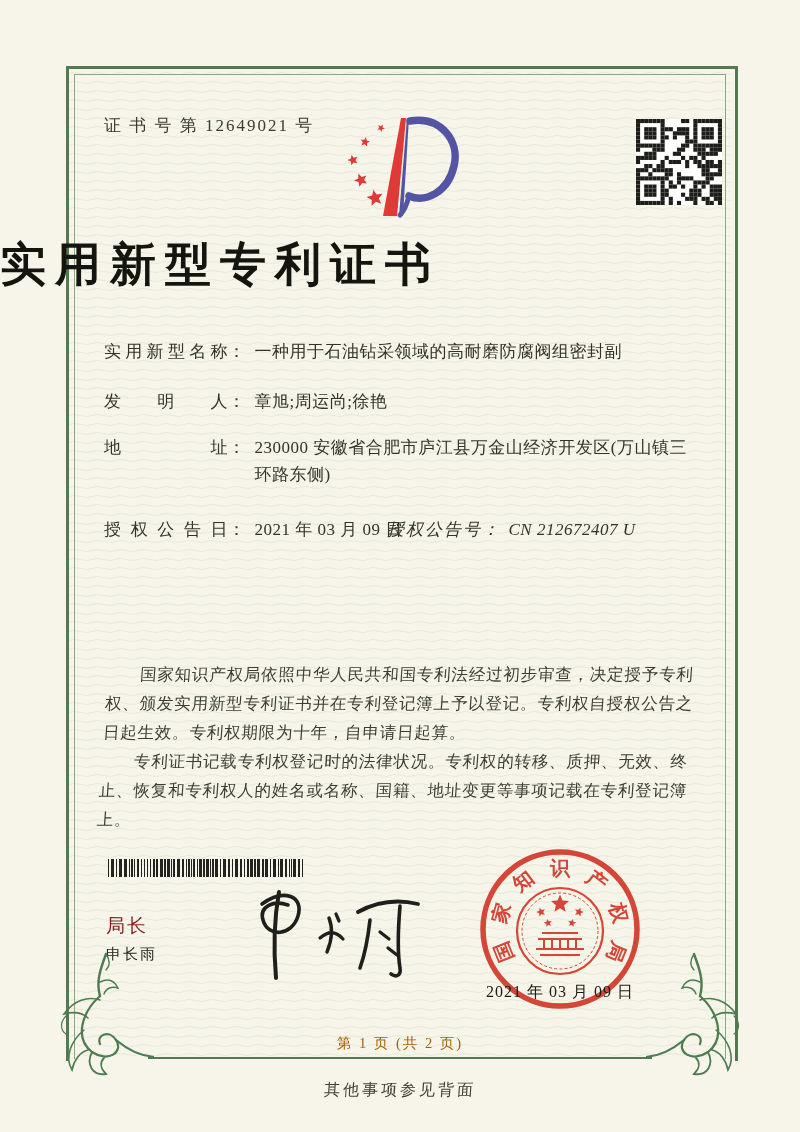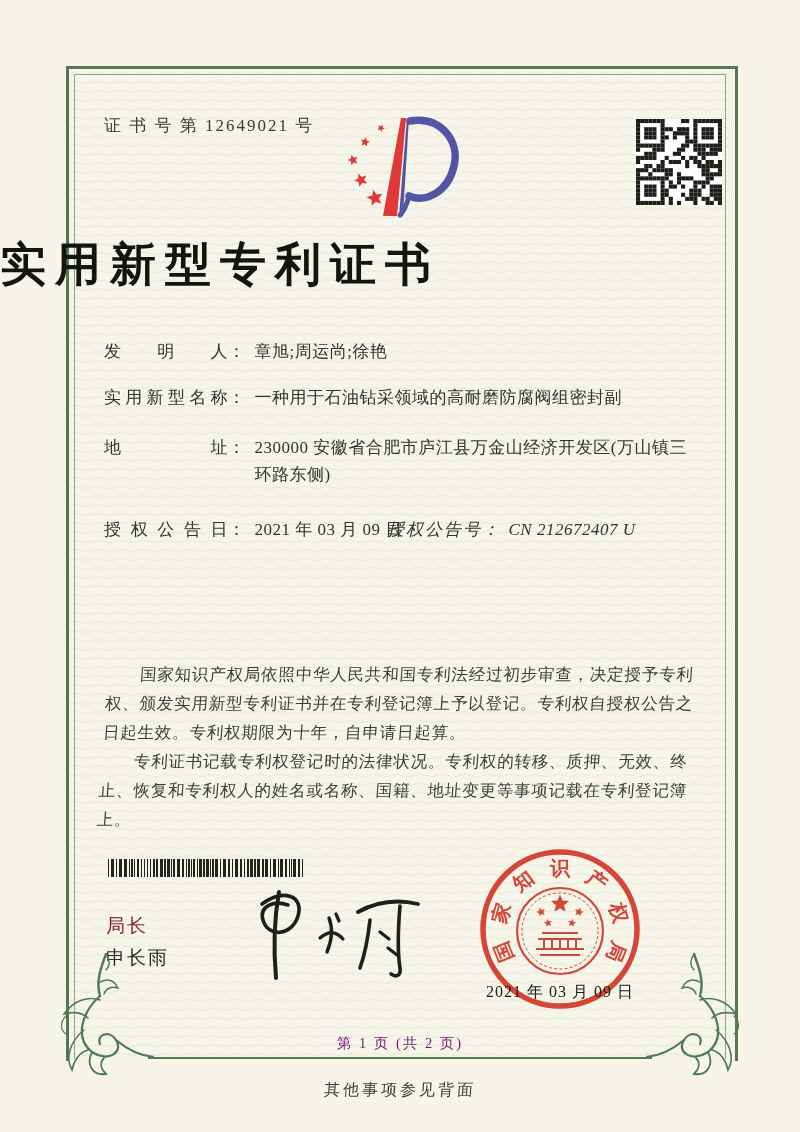--- a/index.html
+++ b/index.html
@@ -38,27 +38,27 @@
   .grant-second .flabel{width:auto;letter-spacing:2px;}
   .grant-val{margin-left:9px;}
   
   .paras{position:absolute;left:102px;top:660px;width:604px;font-size:16.5px;line-height:29px;
     color:#3d3d33;z-index:1;transform:skewX(-4deg);letter-spacing:.8px;}
   .paras p{margin:0;text-indent:2em;}
   
   .barcode{position:absolute;left:108px;top:859px;width:204px;height:18px;display:flex;align-items:stretch;z-index:1;}
   .barcode div{background:#23231f;}
   .sig-title{position:absolute;left:106px;top:913px;font-size:19px;letter-spacing:2px;z-index:1;color:#7f1d1d;}
-  .sig-name{position:absolute;left:106px;top:945px;font-size:19px;letter-spacing:2px;z-index:1;color:#26261f;}
+  .sig-name{position:absolute;left:106px;top:945px;font-size:15px;letter-spacing:2px;z-index:1;color:#26261f;}
   .sig-img{position:absolute;left:232px;top:876px;width:195px;height:112px;z-index:1;}
   .seal{position:absolute;left:478px;top:847px;width:164px;height:164px;z-index:3;opacity:.93;}
   .seal-date{position:absolute;left:470px;top:982px;width:180px;text-align:center;
     font-size:16px;color:#1c1c17;letter-spacing:1px;z-index:4;}
   .page-num{position:absolute;left:0;top:1034px;width:100%;text-align:center;font-size:14.5px;
-    letter-spacing:2px;color:#701a75;z-index:1;}
+    letter-spacing:2px;color:#a16207;z-index:1;}
   .back-note{position:absolute;left:0;top:1080px;width:100%;text-align:center;font-size:16px;
     letter-spacing:3px;color:#3d3d33;z-index:1;transform:skewX(-4deg);}
 </style>
 </head>
 <body>
 
 <div class="page">
 
   <svg class="waves" width="662" height="988">
     <defs>
@@ -363,25 +363,25 @@
         <rect x="56" y="80" width="4" height="4"></rect>
         <rect x="68" y="80" width="4" height="4"></rect>
         <rect x="72" y="80" width="4" height="4"></rect>
         <rect x="80" y="80" width="4" height="4"></rect>
       </g>
   </svg>
 
   <div class="title">实用新型专利证书</div>
 
   <div class="fields">
+    <div class="frow gap-lg">
+      <span class="flabel">实用新型名称</span><span class="fcolon">：</span><span class="fvalue">一种用于石油钻采领域的高耐磨防腐阀组密封副</span>
+    </div>
     <div class="frow">
       <span class="flabel">发明人</span><span class="fcolon">：</span><span class="fvalue">章旭;周运尚;徐艳</span>
-    </div>
-    <div class="frow gap-lg">
-      <span class="flabel">实用新型名称</span><span class="fcolon">：</span><span class="fvalue">一种用于石油钻采领域的高耐磨防腐阀组密封副</span>
     </div>
     <div class="frow">
       <span class="flabel">地址</span><span class="fcolon">：</span><span class="fvalue">230000 安徽省合肥市庐江县万金山经济开发区(万山镇三环路东侧)</span>
     </div>
     <div class="grant-row">
       <span class="flabel">授权公告日</span><span class="fcolon">：</span><span class="grant-val">2021 年 03 月 09 日</span>
       <span class="grant-second"><span class="flabel">授权公告号</span><span class="fcolon">：</span><span class="grant-val">CN 212672407 U</span></span>
     </div>
   </div>
 

